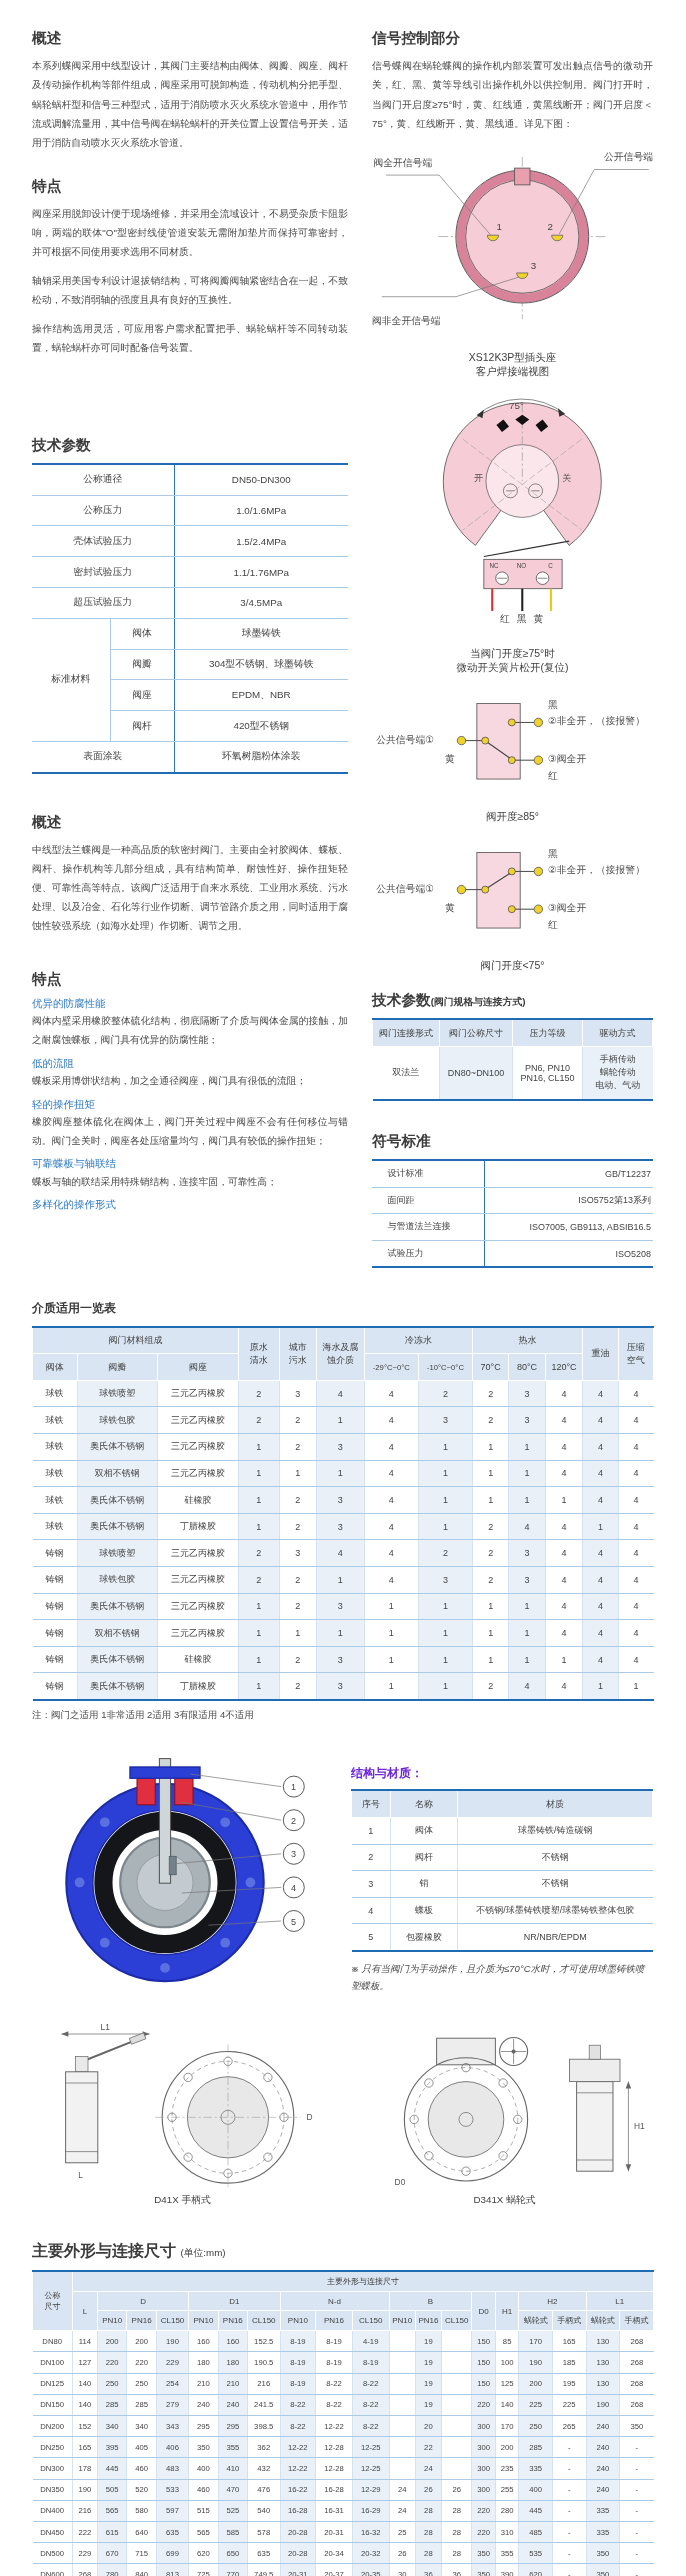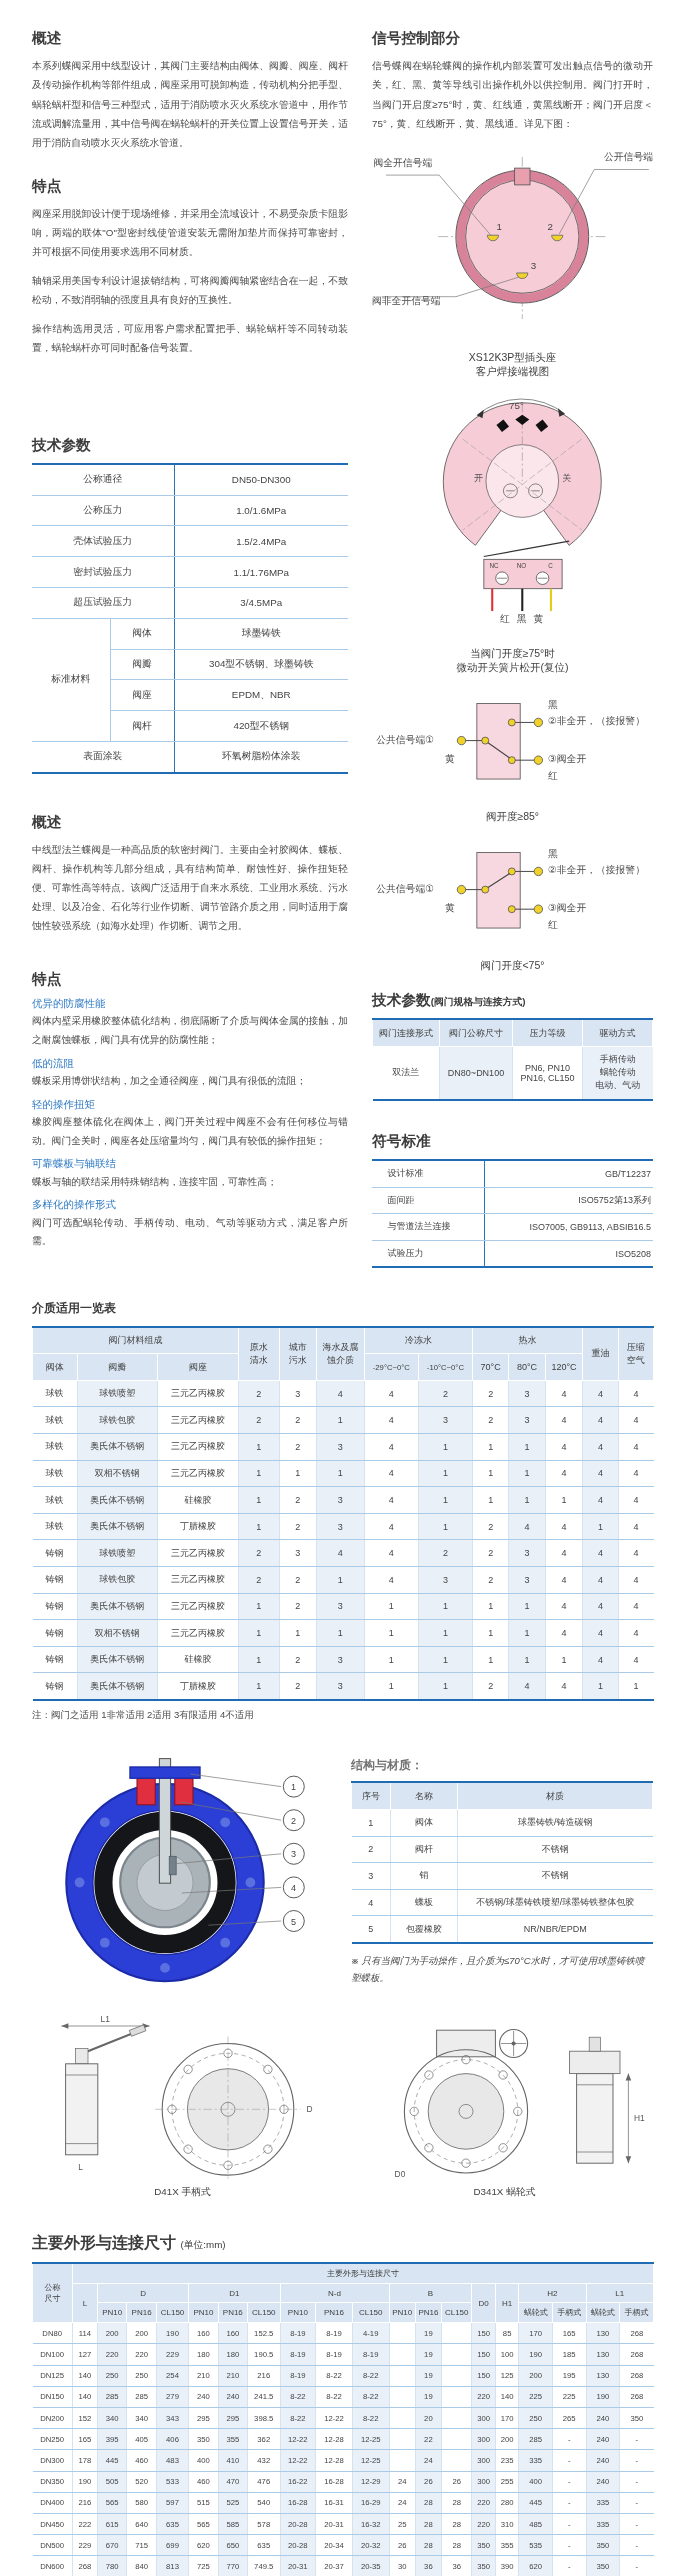--- a/index.html
+++ b/index.html
@@ -38,21 +38,21 @@
   .blue-sub{color:#2e79c3;font-size:10.5px;margin:7px 0 1.4px;font-weight:normal;}
   .feat-body{font-size:9.8px;line-height:1.9;text-align:justify;margin:0;color:#4a4a4a;}
   .note-line{font-size:9.5px;color:#4a4a4a;margin:8.4px 0 0;}
   .full-sec{margin-top:32px;}
   .draw-row{display:flex;gap:21px;margin-top:25px;}
   .draw-box{width:301px;flex:none;text-align:center;}
   .draw-label{font-size:9.8px;color:#3f3f3f;margin-top:4.2px;}
   .struct-row{display:flex;gap:18px;margin-top:31px;}
   .struct-left{width:301px;flex:none;}
   .struct-right{width:302px;flex:none;}
-  .struct-title{font-size:12px;font-weight:bold;color:#737373;margin:4px 0 7px;}
+  .struct-title{font-size:12px;font-weight:bold;color:#6d28d9;margin:12px 0 7px;}
   .dim-title{margin-top:34px;}
   svg text{font-family:"Liberation Sans","DejaVu Sans",sans-serif;}
 </style>
 </head>
 <body>
 
 <div class="page">
 
   <div class="cols">
 
@@ -132,21 +132,20 @@
         <h2 class="sec-title">特点</h2>
         <div class="blue-sub">优异的防腐性能</div>
         <p class="feat-body">阀体内壁采用橡胶整体硫化结构，彻底隔断了介质与阀体金属的接触，加之耐腐蚀蝶板，阀门具有优异的防腐性能；</p>
         <div class="blue-sub">低的流阻</div>
         <p class="feat-body">蝶板采用博饼状结构，加之全通径阀座，阀门具有很低的流阻；</p>
         <div class="blue-sub">轻的操作扭矩</div>
         <p class="feat-body">橡胶阀座整体硫化在阀体上，阀门开关过程中阀座不会有任何移位与错动。阀门全关时，阀座各处压缩量均匀，阀门具有较低的操作扭矩；</p>
         <div class="blue-sub">可靠蝶板与轴联结</div>
         <p class="feat-body">蝶板与轴的联结采用特殊销结构，连接牢固，可靠性高；</p>
         <div class="blue-sub">多样化的操作形式</div>
-        <p class="feat-body">阀门可选配蜗轮传动、手柄传动、电动、气动等驱动方式，满足客户所需。</p>
       </div>
     </div>
 
     <div class="col-r">
       <div>
         <h2 class="sec-title">信号控制部分</h2>
         <p class="body-text">信号蝶阀在蜗轮蝶阀的操作机内部装置可发出触点信号的微动开关，红、黑、黄等导线引出操作机外以供控制用。阀门打开时，当阀门开启度≥75°时，黄、红线通，黄黑线断开；阀门开启度＜75°，黄、红线断开，黄、黑线通。详见下图：</p>
       </div>
 
       <div class="diag" style="height:188px;margin-top:11.2px;">
@@ -165,21 +164,21 @@
           <text x="227" y="178" font-size="14" fill="#444">3</text>
           <line x1="170" y1="130" x2="96" y2="44" stroke="#777" stroke-width="1"></line>
           <line x1="96" y1="44" x2="20" y2="44" stroke="#777" stroke-width="1"></line>
           <line x1="268" y1="128" x2="318" y2="36" stroke="#777" stroke-width="1"></line>
           <line x1="318" y1="36" x2="396" y2="36" stroke="#777" stroke-width="1"></line>
           <line x1="210" y1="190" x2="120" y2="218" stroke="#777" stroke-width="1"></line>
           <line x1="120" y1="218" x2="14" y2="218" stroke="#777" stroke-width="1"></line>
         </svg>
         <span class="dlabel" style="left:1.4px;top:12.6px;">阀全开信号端</span>
         <span class="dlabel" style="right:0px;top:7px;">公开信号端</span>
-        <span class="dlabel" style="left:0px;top:151px;">阀非全开信号端</span>
+        <span class="dlabel" style="left:0px;top:171px;">阀非全开信号端</span>
       </div>
       <div class="diagram-caption preline">XS12K3P型插头座
 客户焊接端视图</div>
 
       <div class="diag" style="height:231px;margin-top:7px;">
         <svg width="281" height="231" viewBox="0 0 402 330">
           <path d="M 215 120 L 148 28 A 113 113 0 1 0 282 28 Z" fill="#f6ccd6" stroke="#555" stroke-width="1.2" transform="rotate(180 215 120)"></path>
           <circle cx="215" cy="120" r="52" fill="#fbe6ec" stroke="#555" stroke-width="1"></circle>
           <circle cx="198" cy="134" r="10" fill="none" stroke="#555" stroke-width="1"></circle>
           <circle cx="234" cy="134" r="10" fill="none" stroke="#555" stroke-width="1"></circle>

